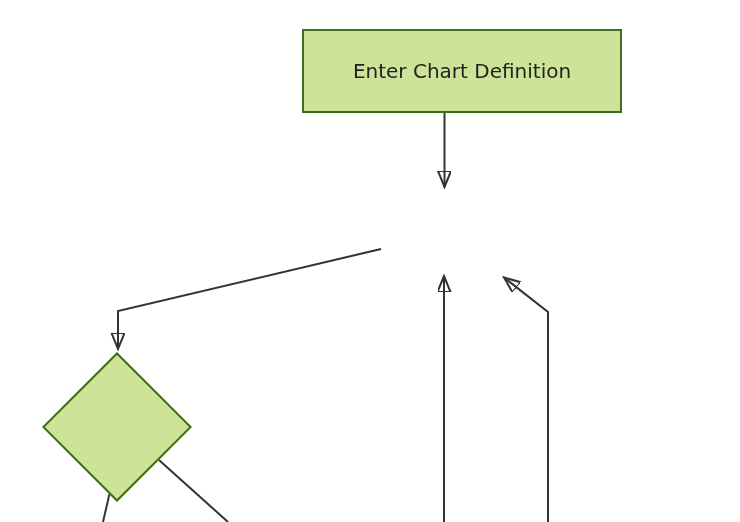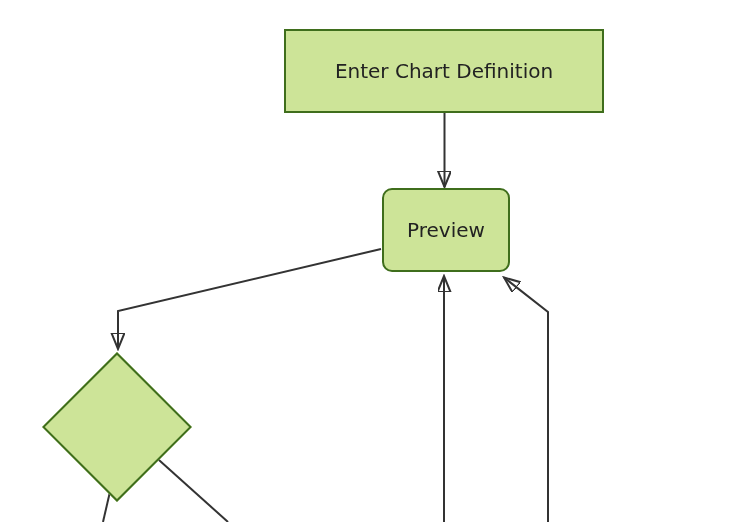--- a/index.html
+++ b/index.html
@@ -34,21 +34,21 @@
     align-items: center;
     justify-content: center;
     background: var(--node-fill, #cde498);
     border: 2px solid var(--node-border, #3f6e1c);
     color: var(--text-color, #222222);
     font-size: 20px;
     text-align: center;
     white-space: nowrap;
   }
   .node-rect {
-    left: 284px;
+    left: 302px;
     top: 29px;
     width: 320px;
     height: 84px;
   }
   .node-rounded {
     left: 382px;
     top: 188px;
     width: 128px;
     height: 84px;
     border-radius: 10px;
@@ -94,19 +94,16 @@
     <path d="M444,522 L444,276" marker-end="url(#arrowhead)"></path>
     <path d="M548,522 L548,312 L504,277.5" marker-end="url(#arrowhead)"></path>
     <path d="M112,483 L103,522"></path>
     <path d="M140,443 L228,522"></path>
   </svg>
 
   <div class="node node-rect">
     <span>Enter Chart Definition</span>
   </div>
 
-  <div class="node node-rounded">
-    <span>Preview</span>
-  </div>
 
   <div class="diamond-shape"></div>
 
 </div>
 
 </body></html>

